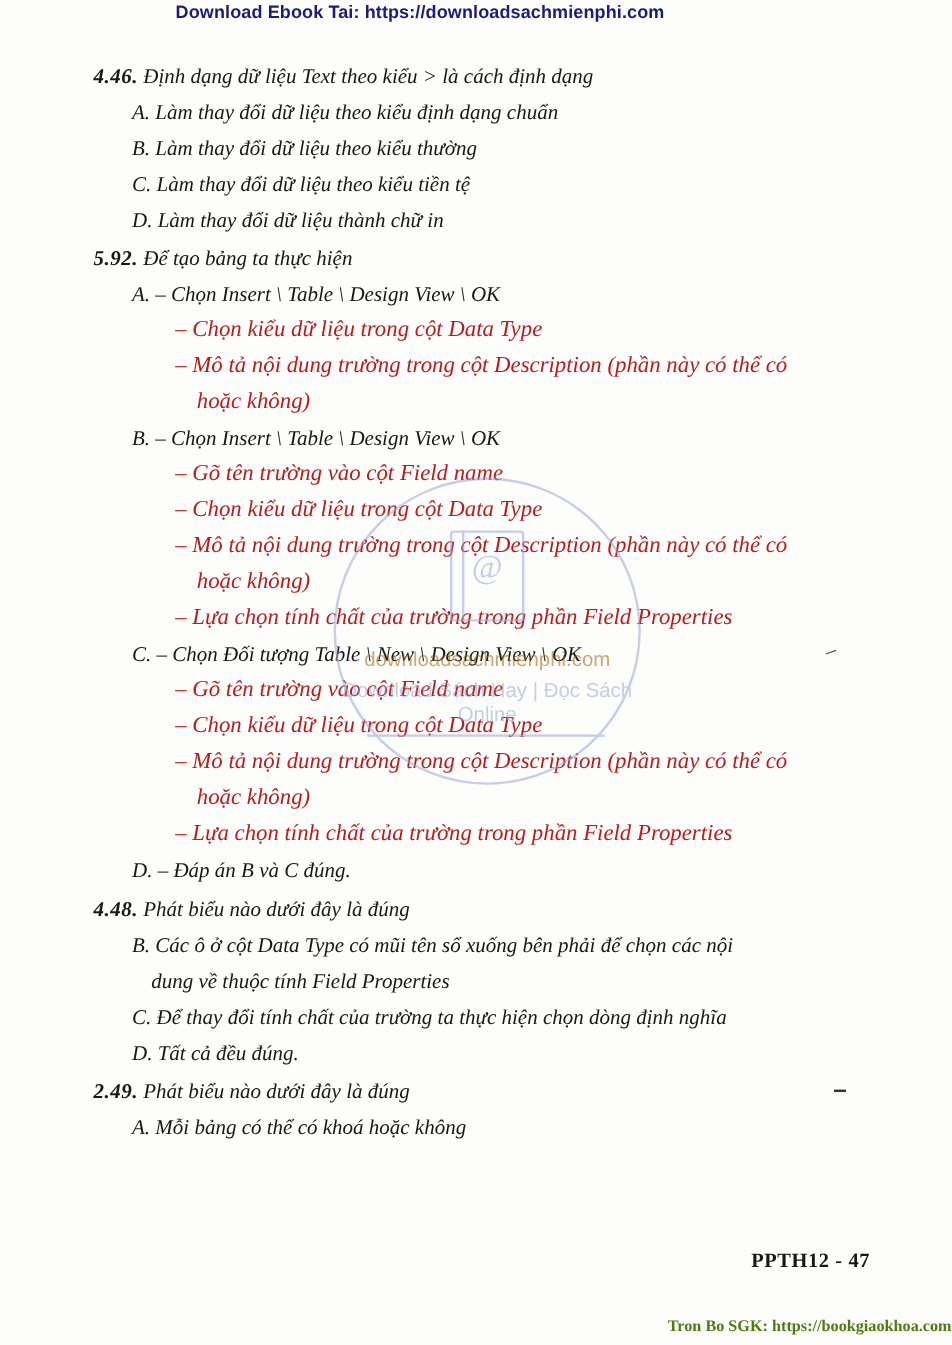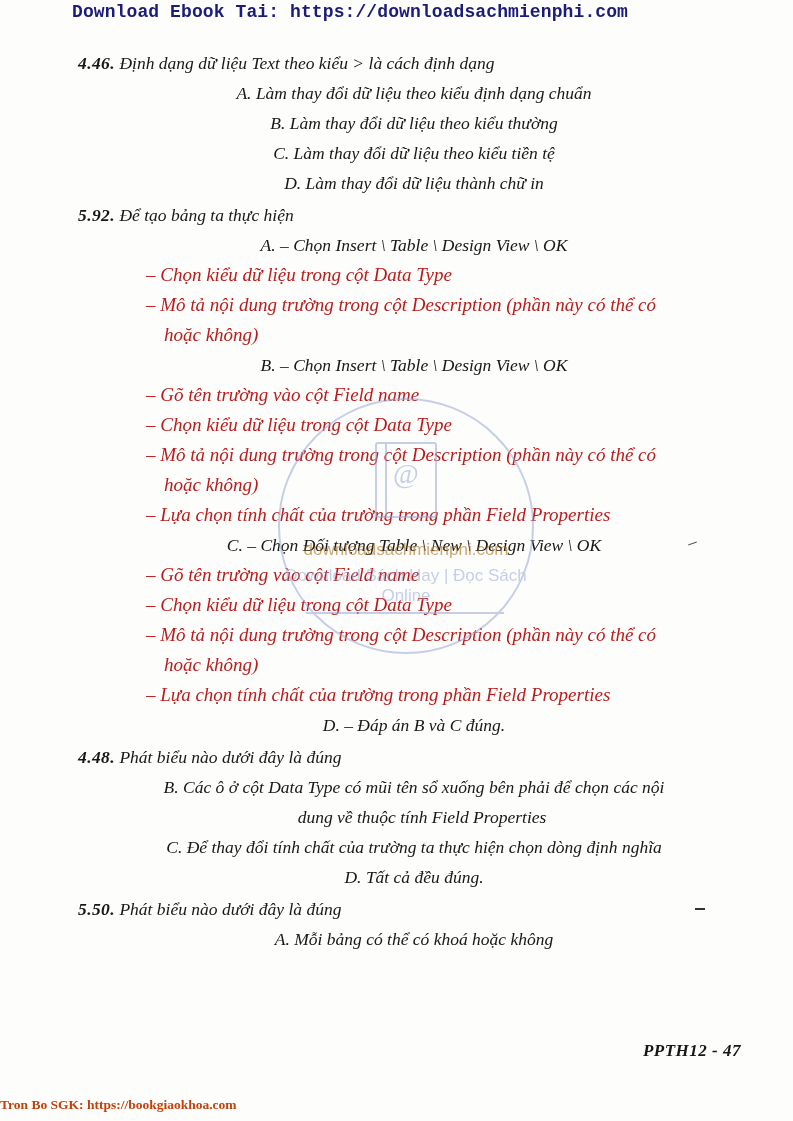--- a/index.html
+++ b/index.html
@@ -20,36 +20,36 @@
     width: 793px;
     height: 1121px;
     background: #fdfdfb;
   }
   .top-banner {
     position: absolute;
     top: 2px;
     left: 0;
     width: 700px;
     text-align: center;
-    font-family: Liberation Mono, monospace;
-    font-size: 18px;
+    font-family: Liberation Sans, sans-serif;
+    font-size: 15px;
     font-weight: bold;
     color: #1b1b7a;
     letter-spacing: 0.1px;
   }
   .bottom-banner {
     position: absolute;
     bottom: 8px;
     left: 0;
     width: 793px;
-    text-align: left;
+    text-align: right;
     font-family: "Liberation Serif", serif;
     font-size: 13.5px;
     font-weight: bold;
-    color: #c2410c;
+    color: #4d7c0f;
   }
   .content {
     position: absolute;
     top: 48px;
     left: 78px;
     width: 640px;
     font-style: italic;
   }
   .q {
     margin-bottom: 2px;
@@ -62,21 +62,20 @@
   }
   .q-num {
     font-weight: bold;
     letter-spacing: 0.4px;
   }
   .opt {
     font-size: 17.5px;
     line-height: 30px;
     padding-left: 32px;
     color: #171717;
-    text-align: center;
   }
   .opt-label {
     display: inline-block;
     min-width: 0;
   }
   .sub {
     font-size: 19px;
     line-height: 30px;
     padding-left: 68px;
     color: #b91c1c;
@@ -84,25 +83,24 @@
   .sub .cont {
     display: block;
     padding-left: 18px;
   }
   .opt .cont2 {
     display: block;
     padding-left: 16px;
   }
   .footer-ref {
     position: absolute;
-    right: 52px;
+    right: 68px;
     bottom: 60px;
     font-size: 17px;
     font-weight: bold;
-    font-style: italic;
     font-family: "Liberation Serif", serif;
     color: #171717;
     letter-spacing: 0.5px;
   }
   
   .watermark {
     position: absolute;
     left: 278px;
     top: 398px;
     width: 252px;
@@ -299,21 +297,21 @@
         <span>Để thay đổi tính chất của trường ta thực hiện chọn dòng định nghĩa</span>
       </div>
       <div class="opt">
         <span class="opt-label">D.</span>
         <span>Tất cả đều đúng.</span>
       </div>
     </div>
 
     <div class="q">
       <div class="q-line">
-        <span class="q-num">5.50.</span>
+        <span class="q-num">2.49.</span>
         <span>Phát biểu nào dưới đây là đúng</span>
       </div>
       <div class="opt">
         <span class="opt-label">A.</span>
         <span>Mỗi bảng có thể có khoá hoặc không</span>
       </div>
     </div>
 
   </div>
 

